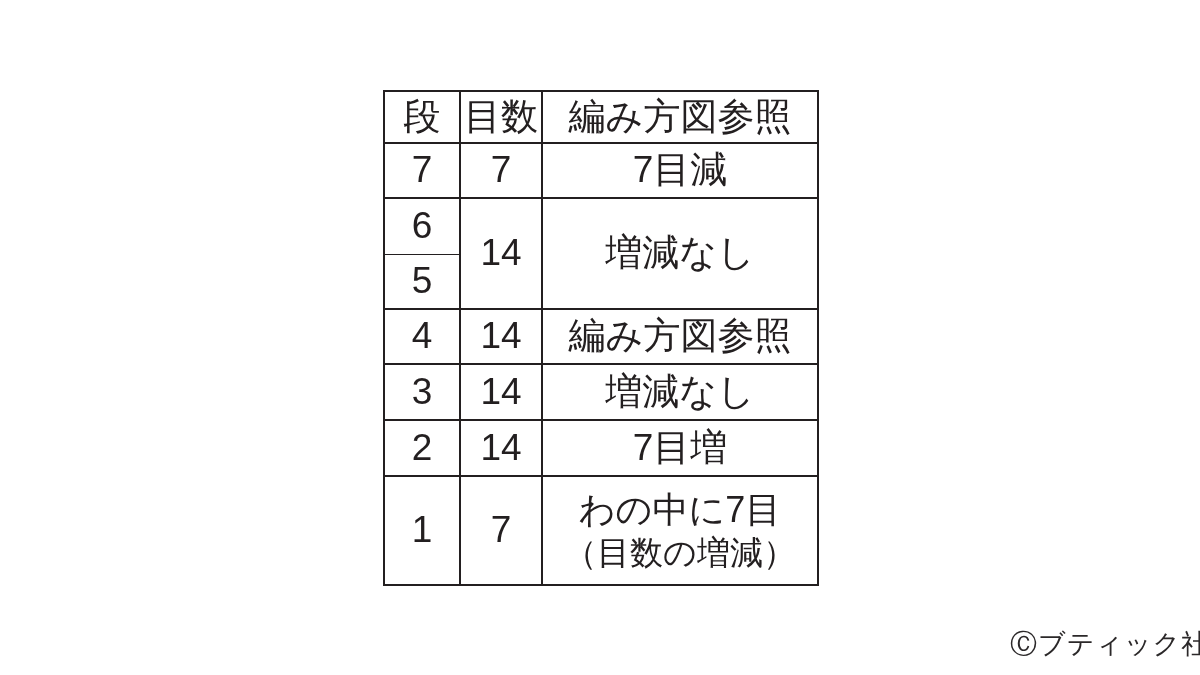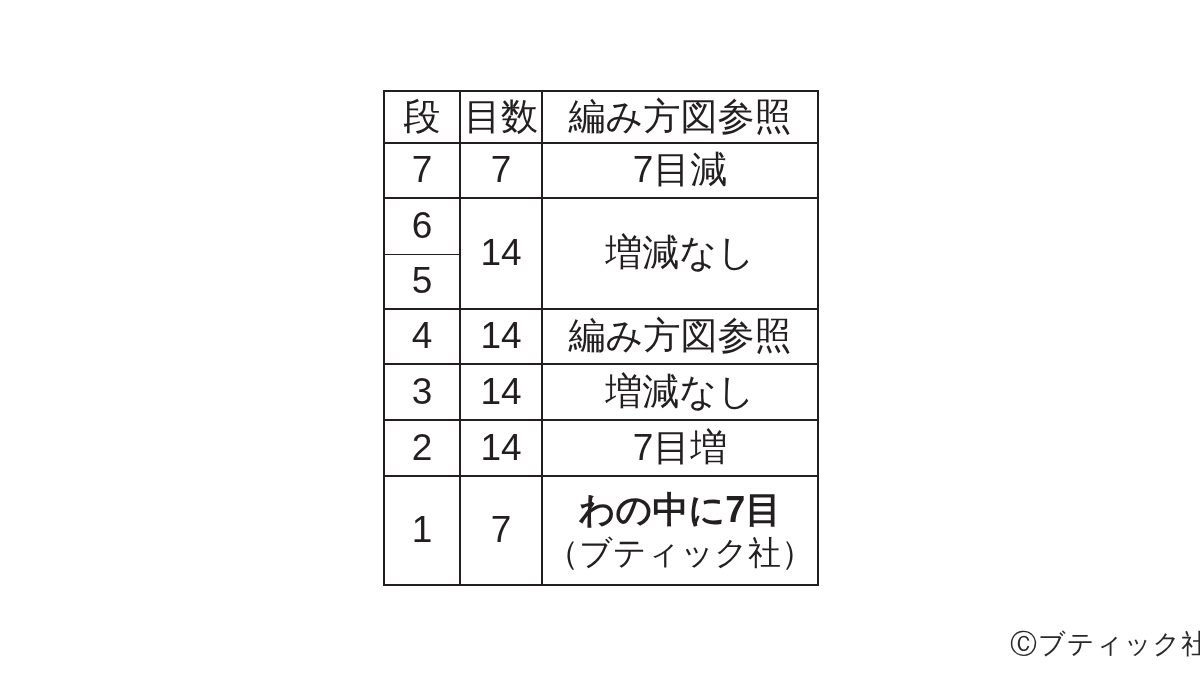--- a/index.html
+++ b/index.html
@@ -51,21 +51,21 @@
   tr.r3      { height: 56px; }
   tr.r2      { height: 56px; }
   tr.r1      { height: 109px; }
   
   tr.r6 td.dan { border-bottom: 1px solid #231f20; }
   tr.r5 td.dan { border-top: 1px solid #231f20; }
   td.change-multiline .line {
     display: block;
     white-space: nowrap;
   }
-  td.change-multiline .line1 { font-size: 36px; line-height: 1.25; font-weight: bold; }
+  td.change-multiline .line1 { font-size: 36px; line-height: 1.25; }
   td.change-multiline .line2 { font-size: 33px; line-height: 1.25; }
   .copyright {
     position: absolute;
     left: 1010px;
     top: 626px;
     font-size: 27px;
     letter-spacing: 1px;
     color: #2b2829;
     white-space: nowrap;
   }
@@ -115,21 +115,21 @@
       <tr class="r2">
         <td class="dan">2</td>
         <td>14</td>
         <td>7目増</td>
       </tr>
       <tr class="r1">
         <td class="dan">1</td>
         <td>7</td>
         <td class="change-multiline">
           <span class="line line1">わの中に7目</span>
-          <span class="line line2">（ブティック社）</span>
+          <span class="line line2">（目数の増減）</span>
         </td>
       </tr>
     </tbody>
   </table>
 
   <div class="copyright">Ⓒブティック社</div>
 
 </div>
 
 </body></html>

